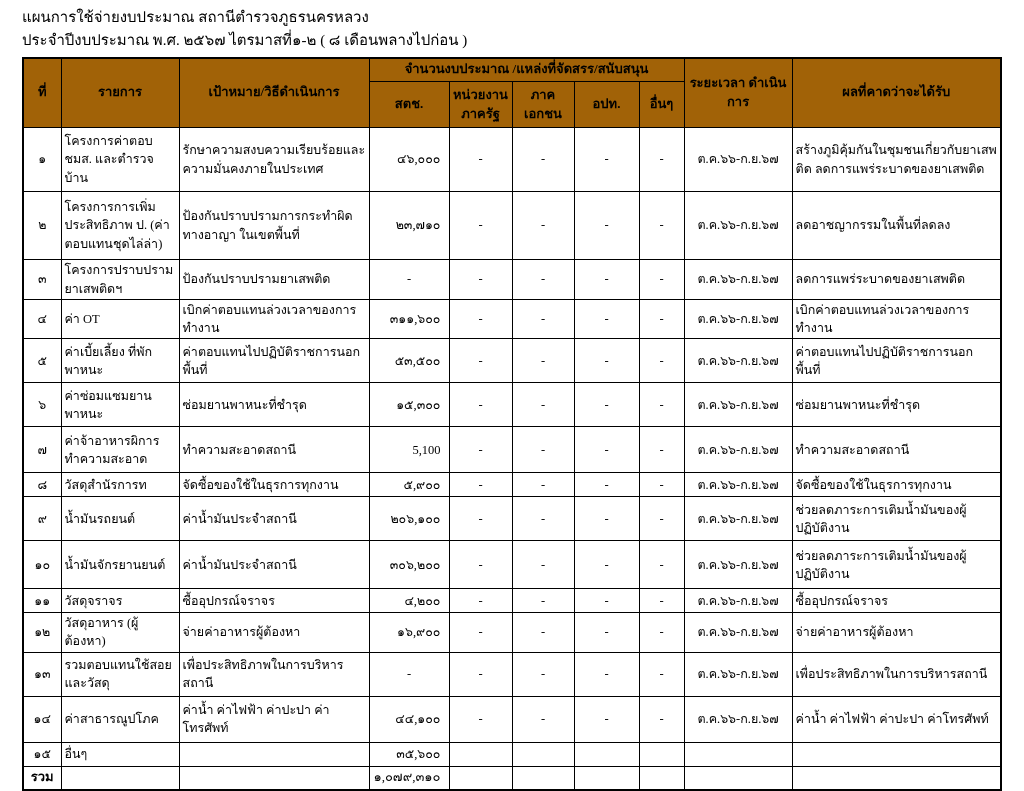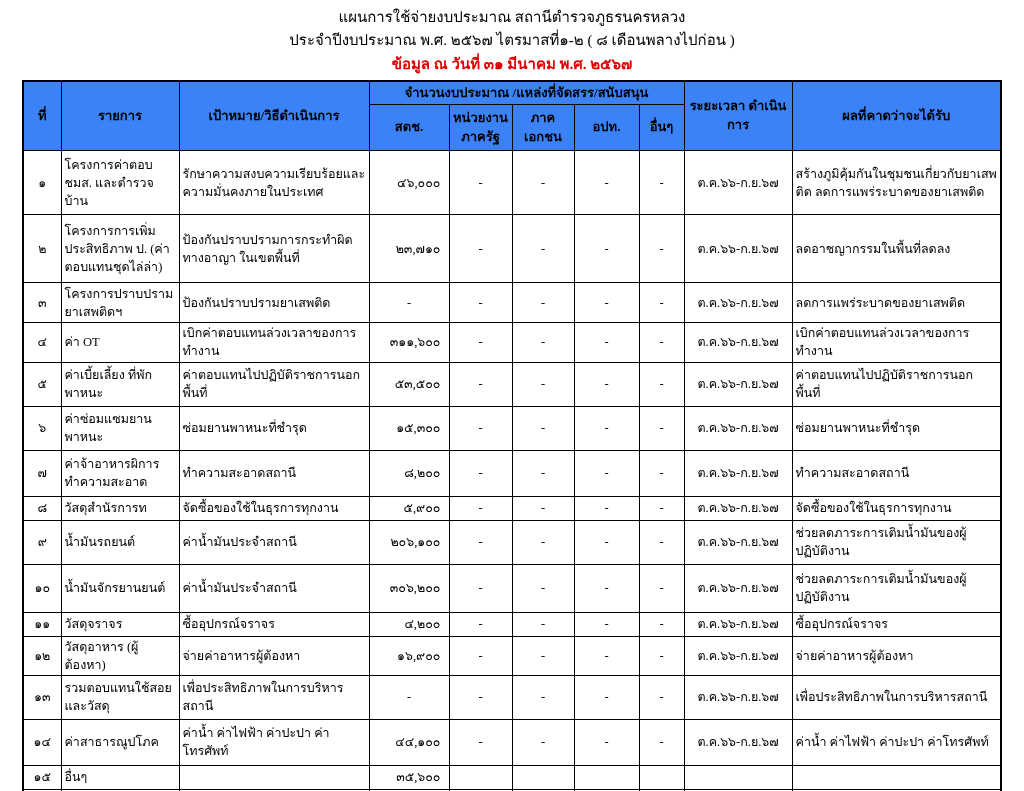--- a/index.html
+++ b/index.html
@@ -1,40 +1,39 @@
 <!DOCTYPE html>
 <html><head>
 <meta charset="utf-8">
 <style>
   html,body{margin:0;padding:0;background:#ffffff;}
   body{width:1024px;height:791px;font-family:"Liberation Serif","DejaVu Sans",serif;color:#000;}
   .page{padding:6px 22px 0 22px;}
-  .title-block{text-align:center;line-height:1.55;margin-bottom:4px;}
+  .title-block{line-height:1.55;margin-bottom:4px;}
   .title-line{font-size:15px;}
   .title-note{font-size:15px;font-weight:bold;color:#e00000;}
   table.budget{border-collapse:collapse;table-layout:fixed;width:978px;border:2px solid #000;}
   th,td{border:1px solid #000;vertical-align:middle;font-size:12.5px;line-height:1.45;overflow:hidden;}
-  thead th{background:#3b82f6;font-weight:bold;font-size:13px;padding:1px 2px;text-align:center;}
+  thead th{background:#a16207;font-weight:bold;font-size:13px;padding:1px 2px;text-align:center;}
   thead tr:first-child{height:24px;}
   thead tr:last-child{height:46px;}
   td{padding:1px 3px;}
   td.c{text-align:center;}
   td.l{text-align:left;}
   td.num{text-align:right;padding-right:8px;}
   tr.total-row td{font-size:13px;}
   tr.total-row td.label{font-weight:bold;text-align:center;}
 </style>
 </head>
 <body>
 
 <div class="page">
   <div class="title-block">
     <div class="title-line">แผนการใช้จ่ายงบประมาณ สถานีตำรวจภูธรนครหลวง</div>
     <div class="title-line">ประจำปีงบประมาณ พ.ศ. ๒๕๖๗ ไตรมาสที่๑-๒ ( ๘ เดือนพลางไปก่อน )</div>
-    <div class="title-note">ข้อมูล ณ วันที่ ๓๑ มีนาคม พ.ศ. ๒๕๖๗</div>
   </div>
 
   <table class="budget">
     <colgroup>
       <col style="width:38px">
         <col style="width:118px">
         <col style="width:190px">
       <col style="width:80px">
         <col style="width:63px">
         <col style="width:62px">
@@ -130,21 +129,21 @@
           <td class="c">-</td>
           <td class="c">-</td>
           <td class="c">-</td>
           <td class="c">ต.ค.๖๖-ก.ย.๖๗</td>
           <td class="l">ซ่อมยานพาหนะที่ชำรุด</td>
         </tr>
         <tr style="height: 46px;">
           <td class="c">๗</td>
           <td class="l">ค่าจ้าอาหารผิการ ทำความสะอาด</td>
           <td class="l">ทำความสะอาดสถานี</td>
-          <td class="num">๘,๒๐๐</td>
+          <td class="num">5,100</td>
           <td class="c">-</td>
           <td class="c">-</td>
           <td class="c">-</td>
           <td class="c">-</td>
           <td class="c">ต.ค.๖๖-ก.ย.๖๗</td>
           <td class="l">ทำความสะอาดสถานี</td>
         </tr>
         <tr style="height: 24px;">
           <td class="c">๘</td>
           <td class="l">วัสดุสำนัรการท</td>

